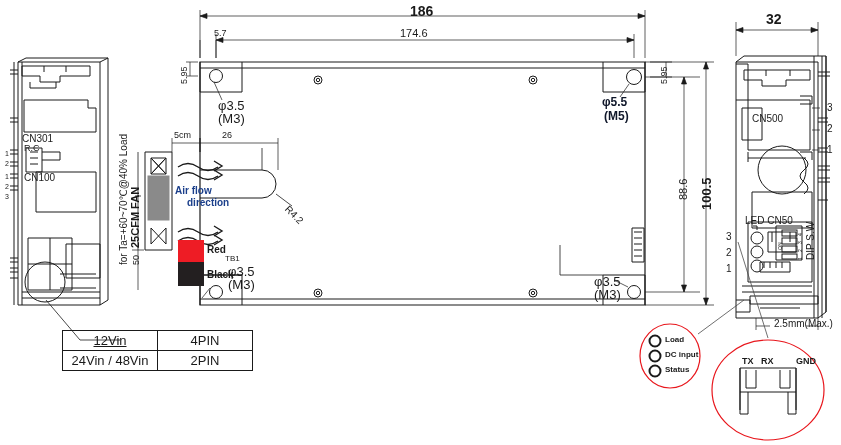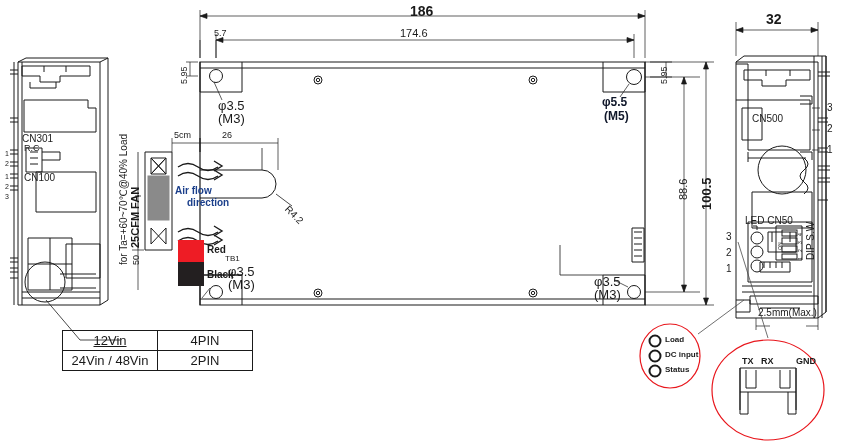--- a/index.html
+++ b/index.html
@@ -338,21 +338,21 @@
 <div class="lbl" style="left:726px;top:248px;font-size:10px;">2</div>
 <div class="lbl" style="left:726px;top:264px;font-size:10px;">1</div>
 
 <div class="lbl rot90" style="left:806px;top:260px;font-size:10px;">DIP S.W</div>
 <div class="lbl rot90" style="left:778px;top:250px;font-size:5px;">ON</div>
 <div class="lbl rot90" style="left:798px;top:236px;font-size:5px;">4</div>
 <div class="lbl rot90" style="left:798px;top:244px;font-size:5px;">3</div>
 <div class="lbl rot90" style="left:798px;top:252px;font-size:5px;">2</div>
 <div class="lbl rot90" style="left:798px;top:260px;font-size:5px;">1</div>
 
-<div class="lbl" style="left:758px;top:308px;font-size:10px;">2.5mm(Max.)</div>
+<div class="lbl" style="left:758px;top:319px;font-size:10px;padding-left:16px;">2.5mm(Max.)</div>
 
 <div class="lbl b" style="left:665px;top:336px;font-size:8px;">Load</div>
 <div class="lbl b" style="left:665px;top:351px;font-size:8px;">DC input</div>
 <div class="lbl b" style="left:665px;top:366px;font-size:8px;">Status</div>
 
 <div class="lbl b" style="left:742px;top:357px;font-size:9px;">TX</div>
 <div class="lbl b" style="left:761px;top:357px;font-size:9px;">RX</div>
 <div class="lbl b" style="left:780px;top:357px;font-size:9px;padding-left:16px;">GND</div>
 
 <table class="pintbl" style="left:62px;top:330px;">

